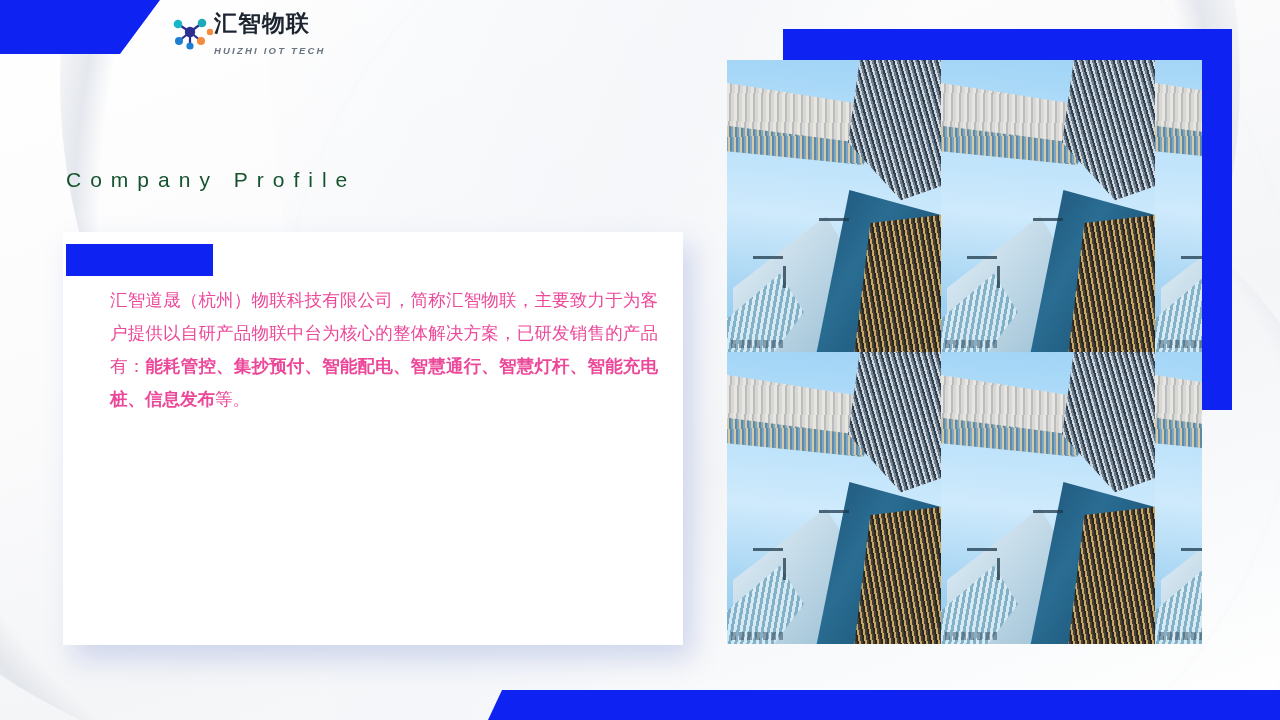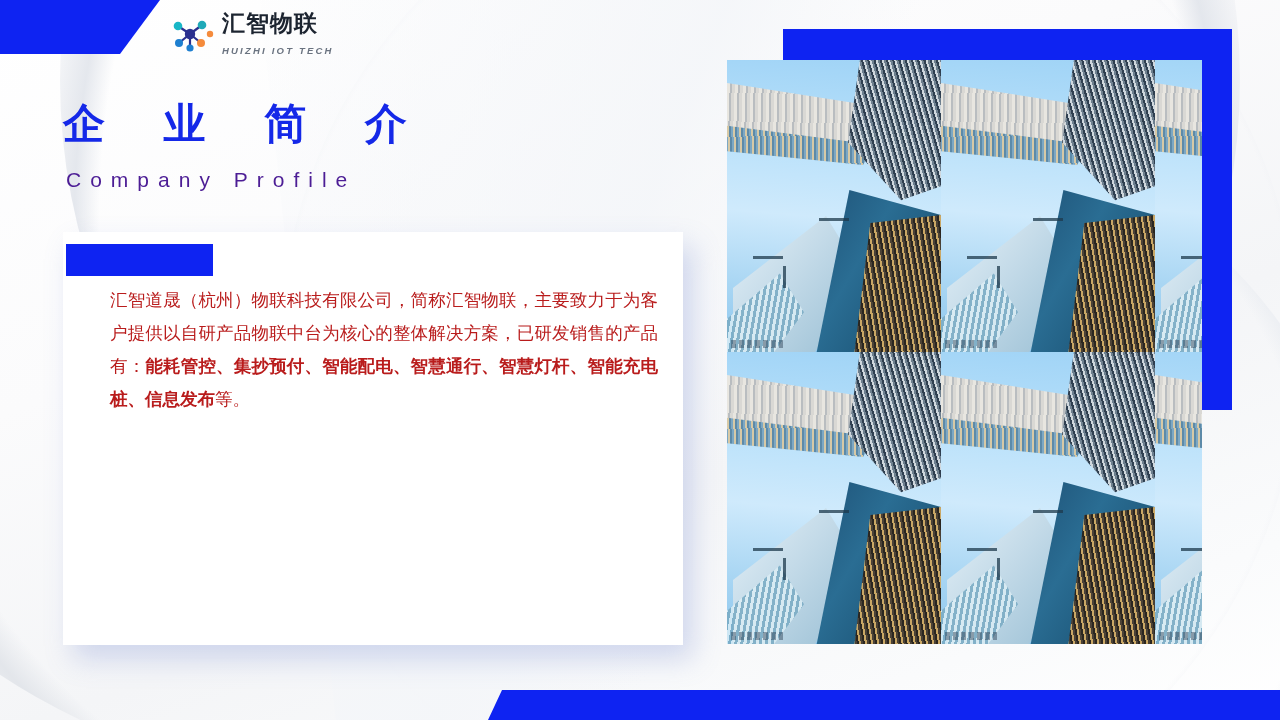--- a/index.html
+++ b/index.html
@@ -52,21 +52,21 @@
     clip-path:polygon(0 0,160px 0,120px 54px,0 54px);
   }
   
   .corner-br{
     position:absolute;left:488px;top:690px;width:792px;height:30px;
     background:#0E23F2;
     clip-path:polygon(14px 0,792px 0,792px 30px,0 30px);
   }
 
   
-  .logo{position:absolute;left:168px;top:12px;display:flex;align-items:center;gap:8px;}
+  .logo{position:absolute;left:168px;top:12px;display:flex;align-items:flex-start;}
   .logo-mark{width:46px;height:40px;display:block;}
   .logo-text{display:flex;flex-direction:column;line-height:1;}
   .logo-cn{
     font-family:"DejaVu Sans","Liberation Sans",sans-serif;
     font-size:23px;font-weight:700;color:#1c2430;letter-spacing:1px;
   }
   .logo-en{
     font-family:"Liberation Sans",sans-serif;
     font-size:9.5px;font-weight:700;font-style:italic;color:#6a7380;
     letter-spacing:2.2px;margin-top:11px;text-align:center;
@@ -75,38 +75,38 @@
   
   .title{
     position:absolute;left:63px;top:96px;
     font-family:"DejaVu Sans","Liberation Sans",sans-serif;
     font-size:42px;font-weight:700;color:#1428E8;letter-spacing:22px;
     white-space:nowrap;
   }
   .subtitle{
     position:absolute;left:66px;top:168px;
     font-family:"Liberation Sans",sans-serif;
-    font-size:21px;font-weight:400;color:#4c1d95;letter-spacing:9px;
+    font-size:21px;font-weight:400;color:#14532d;letter-spacing:9px;
     white-space:nowrap;
   }
 
   
   .card{
     position:absolute;left:63px;top:232px;width:620px;height:413px;
     background:#ffffff;
     box-shadow:10px 14px 26px rgba(120,140,210,.30);
   }
   .card-tag{
     position:absolute;left:3px;top:12px;width:147px;height:32px;
     background:#0E23F2;
   }
   .card-body{
     position:absolute;left:47px;top:52px;width:548px;
     font-family:"DejaVu Sans","Liberation Sans",sans-serif;
-    font-size:17.5px;line-height:33px;color:#b91c1c;
+    font-size:17.5px;line-height:33px;color:#ec4899;
     text-align:justify;
   }
   .card-body p{margin:0;}
   .card-body b{font-weight:700;}
 
   
   .photo-backplate{
     position:absolute;left:783px;top:29px;width:449px;height:381px;
     background:#0E23F2;
   }
@@ -202,21 +202,20 @@
         <circle cx="22" cy="34" r="3.6" fill="#1E7FD0"></circle>
         <circle cx="42" cy="20" r="3.2" fill="#F58B3C"></circle>
       </svg>
     </span>
     <span class="logo-text">
       <span class="logo-cn">汇智物联</span>
       <span class="logo-en">HUIZHI IOT TECH</span>
     </span>
   </div>
 
-  <div class="title">企 业 简 介</div>
   <div class="subtitle">Company Profile</div>
 
   <div class="card">
     <div class="card-tag"></div>
     <div class="card-body">
       <p>
         <span>汇智道晟（杭州）物联科技有限公司，简称汇智物联，主要致力于为客户提供以自研产品物联中台为核心的整体解决方案，已研发销售的产品有：</span><b>能耗管控、集抄预付、智能配电、智慧通行、智慧灯杆、智能充电桩、信息发布</b><span>等。</span>
       </p>
     </div>
   </div>

